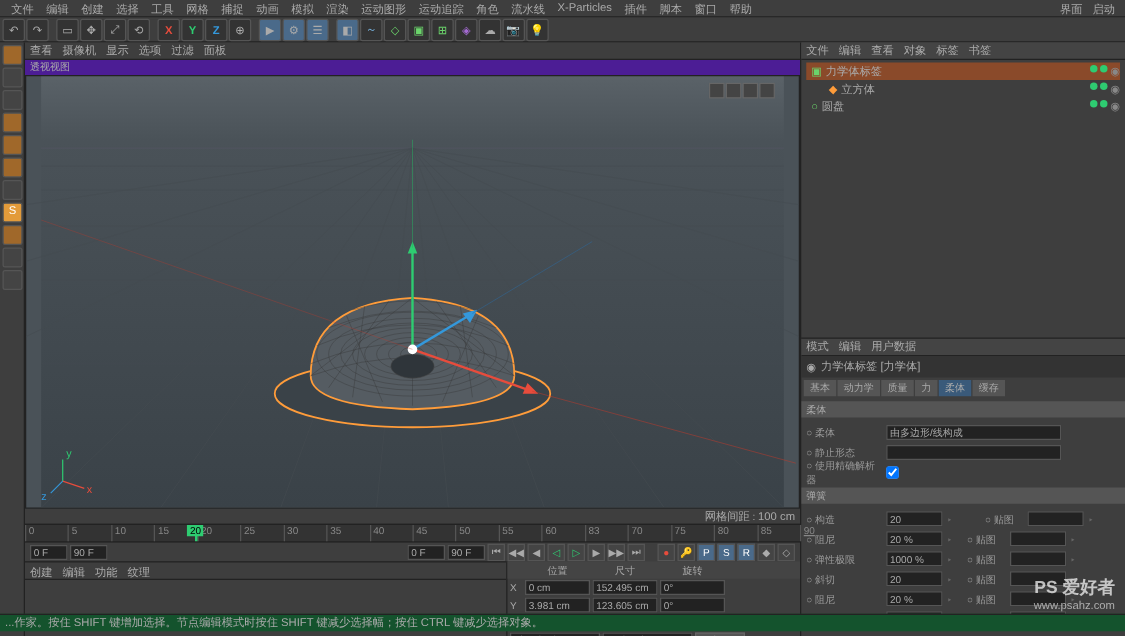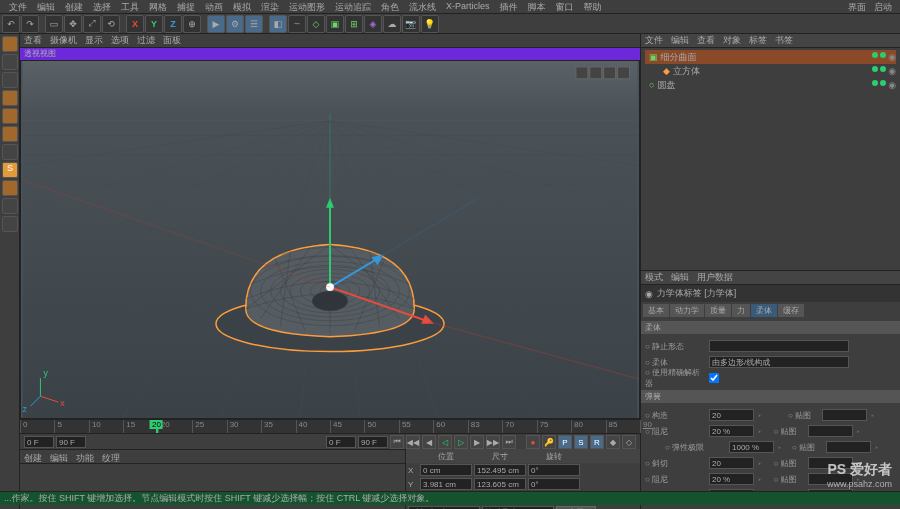--- a/index.html
+++ b/index.html
@@ -7,21 +7,21 @@
 .menubar{height:14px;background:#3e3e3e;display:flex;padding:1px 4px;border-bottom:1px solid #222}
 .menubar span{padding:0 5px;cursor:pointer}
 .toolbar{height:20px;background:#3e3e3e;display:flex;align-items:center;padding:0 2px;border-bottom:1px solid #222;gap:1px}
 .tb{width:18px;height:18px;background:#333;border:1px solid #555;display:flex;align-items:center;justify-content:center;cursor:pointer;border-radius:2px}
 .tb.blue{background:#4a6a8a}
 .main{display:flex;height:475px}
 .ltools{width:20px;background:#3e3e3e;display:flex;flex-direction:column;gap:2px;padding:2px;border-right:1px solid #222}
 .lt{width:16px;height:16px;background:#444;border:1px solid #555;cursor:pointer;border-radius:2px}
 .vparea{flex:1;display:flex;flex-direction:column;background:#2a2a2a}
 .vptabs{height:14px;background:#3e3e3e;display:flex;padding:0 4px;gap:8px;border-bottom:1px solid #222}
-.vptitle{height:12px;background:#6d28d9;padding:0 4px;font-size:8px}
+.vptitle{height:12px;background:#4c1d95;padding:0 4px;font-size:8px}
 .viewport{flex:1;position:relative;background:#4a5258;overflow:hidden;border:1px solid #222}
 .viewport svg{width:100%;height:100%}
 .vpfoot{height:12px;background:#3e3e3e;text-align:right;padding:0 4px;font-size:8px}
 .timeline{height:30px;background:#3e3e3e;border-top:1px solid #222}
 .tlruler{height:14px;position:relative;background:#333;border-bottom:1px solid #222}
 .tltick{position:absolute;font-size:8px;color:#888;border-left:1px solid #555;padding-left:2px;top:0;height:100%}
 .tlctrl{height:16px;display:flex;align-items:center;gap:2px;padding:0 4px}
 .tlbtn{width:14px;height:14px;background:#444;border:1px solid #555;display:flex;align-items:center;justify-content:center;cursor:pointer;font-size:8px}
 .tlinput{width:30px;height:12px;background:#222;border:1px solid #555;color:#aaa;font-size:8px;padding:0 2px}
 .mattabs{display:flex;gap:8px;padding:2px 4px;height:14px;border-bottom:1px solid #222;width:100%}
@@ -218,20 +218,23 @@
           <text x="-18" y="16" fill="#3498db">z</text>
         </g>
         <g transform="translate(598,14)">
           <rect x="-40" y="-8" width="12" height="12" fill="#444" stroke="#666"></rect>
           <rect x="-26" y="-8" width="12" height="12" fill="#444" stroke="#666"></rect>
           <rect x="-12" y="-8" width="12" height="12" fill="#444" stroke="#666"></rect>
           <rect x="2" y="-8" width="12" height="12" fill="#444" stroke="#666"></rect>
         </g>
       </svg>
     </div>
+    <div class="vpfoot">
+      <span>网格间距</span> : <span>100 cm</span>
+    </div>
 
     <div class="timeline">
       <div class="tlruler">
           <div class="tltick" style="left: 0%;">0</div>
           <div class="tltick" style="left: 5.55556%;">5</div>
           <div class="tltick" style="left: 11.1111%;">10</div>
           <div class="tltick" style="left: 16.6667%;">15</div>
           <div class="tltick" style="left: 22.2222%;">20</div>
           <div class="tltick" style="left: 27.7778%;">25</div>
           <div class="tltick" style="left: 33.3333%;">30</div>
@@ -324,21 +327,21 @@
           <span>文件</span>
           <span>编辑</span>
           <span>查看</span>
           <span>对象</span>
           <span>标签</span>
           <span>书签</span>
         </div>
       <div class="objtree">
           <div class="objitem" style="background: rgb(138, 74, 42);">
             <span style="color:#6bd46b">▣</span>
-            <span>细分曲面</span>
+            <span>力学体标签</span>
             <span style="margin-left:auto;display:flex;gap:2px">
               <span class="objdot" style="background:#2ecc71"></span>
               <span class="objdot" style="background:#2ecc71"></span>
               <span style="color:#888">◉</span>
             </span>
           </div>
           <div class="objitem child">
             <span style="color:#ff9c3a">◆</span>
             <span>立方体</span>
             <span style="margin-left:auto;display:flex;gap:2px">
@@ -372,26 +375,26 @@
           <span>基本</span>
           <span>动力学</span>
           <span>质量</span>
           <span>力</span>
           <span class="active">柔体</span>
           <span>缓存</span>
         </div>
       <div class="grphead">柔体</div>
       <div class="attrgroup" id="grp1">
           <div class="attrrow">
+            <label>○ 柔体</label>
+            <input type="text" value="由多边形/线构成" style="width: 140px;">
+          </div>
+          <div class="attrrow">
             <label>○ 静止形态</label>
             <input type="text" style="width: 140px;">
-          </div>
-          <div class="attrrow">
-            <label>○ 柔体</label>
-            <input type="text" value="由多边形/线构成" style="width: 140px;">
           </div>
           <div class="attrrow">
             <label>○ 使用精确解析器</label>
             <input type="checkbox" checked="" style="">
           </div>
         </div>
       <div class="grphead">弹簧</div>
       <div class="attrgroup" id="grp2">
           <div style="display: flex; gap: 22px;">
             <div class="attrrow" style="flex: 1 1 0%;">
@@ -411,21 +414,21 @@
               <input type="text" value="20 %" style="">
               <span style="width: 8px; color: rgb(102, 102, 102);">‣</span>
             </div>
             <div class="attrrow" style="flex: 1 1 0%;">
               <label style="width: 30px;">○ 贴图</label>
               <input type="text" style="">
               <span style="width: 8px; color: rgb(102, 102, 102);">‣</span>
             </div>
           </div>
           <div style="display: flex; gap: 6px;">
-            <div class="attrrow" style="flex: 1 1 0%; margin-left: 20px;">
+            <div class="attrrow" style="flex: 1 1 0%;">
               <label>○ 弹性极限</label>
               <input type="text" value="1000 %" style="">
               <span style="width: 8px; color: rgb(102, 102, 102);">‣</span>
             </div>
             <div class="attrrow" style="flex: 1 1 0%;">
               <label style="width: 30px;">○ 贴图</label>
               <input type="text" style="">
               <span style="width: 8px; color: rgb(102, 102, 102);">‣</span>
             </div>
           </div>

